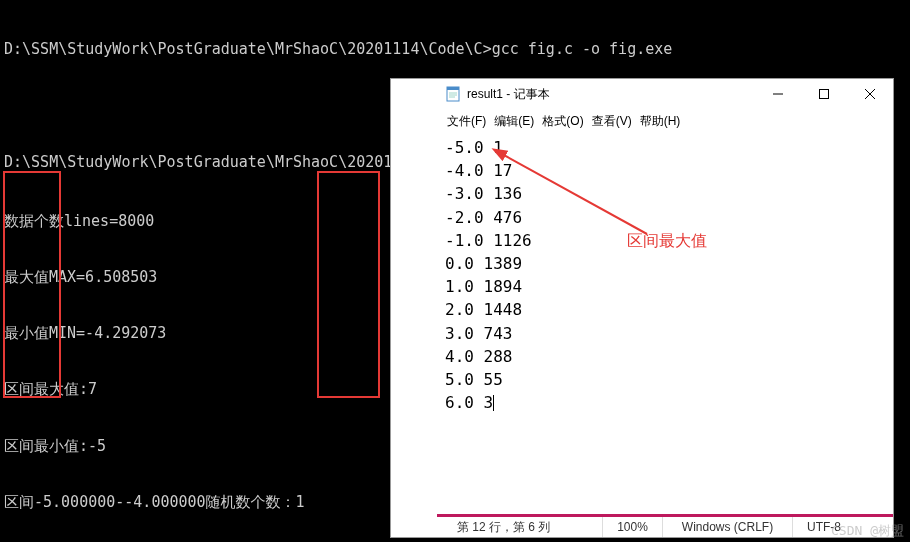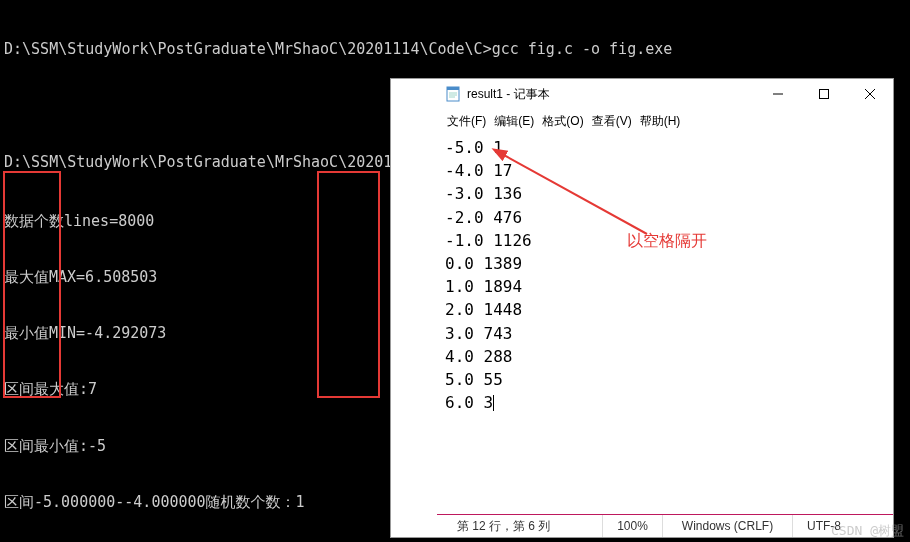--- a/index.html
+++ b/index.html
@@ -69,21 +69,21 @@
       padding: 2px 8px;
       font-family: "Consolas", monospace;
       font-size: 16px;
       line-height: 1.45;
       color: #000;
       position: relative;
       overflow: hidden;
     }
     .np-status {
       height: 23px;
-      border-top: 1px solid #be185d;
+      border-top: 3px solid #be185d;
       display: flex;
       font-size: 12px;
       color: #333;
     }
     .np-status > div {
       border-right: 1px solid #ddd;
       padding: 3px 10px;
       display: flex; align-items: center;
     }
     .np-status .pos { flex: 1.3; padding-left: 20px; }
@@ -198,21 +198,21 @@
     <div><span>6.0 3</span><span class="caret"></span></div>
 
     <svg class="arrow" style="left:50px;top:10px;" width="170" height="100" viewBox="0 0 170 100">
       <defs>
         <marker id="ah" markerWidth="10" markerHeight="10" refX="2" refY="3" orient="auto">
           <path d="M0,0 L0,6 L8,3 z" fill="#e53935"></path>
         </marker>
       </defs>
       <line x1="160" y1="90" x2="15" y2="10" stroke="#e53935" stroke-width="2" marker-end="url(#ah)"></line>
     </svg>
-    <div class="annotation" style="left:190px;top:95px;">以空格隔开</div>
+    <div class="annotation" style="left:190px;top:95px;">区间最大值</div>
   </div>
   <div class="np-status">
     <div class="pos">第 12 行，第 6 列</div>
     <div class="zoom">100%</div>
     <div class="crlf">Windows (CRLF)</div>
     <div class="enc">UTF-8</div>
   </div>
 </div>
 
 <div class="watermark">CSDN @树盟</div>

